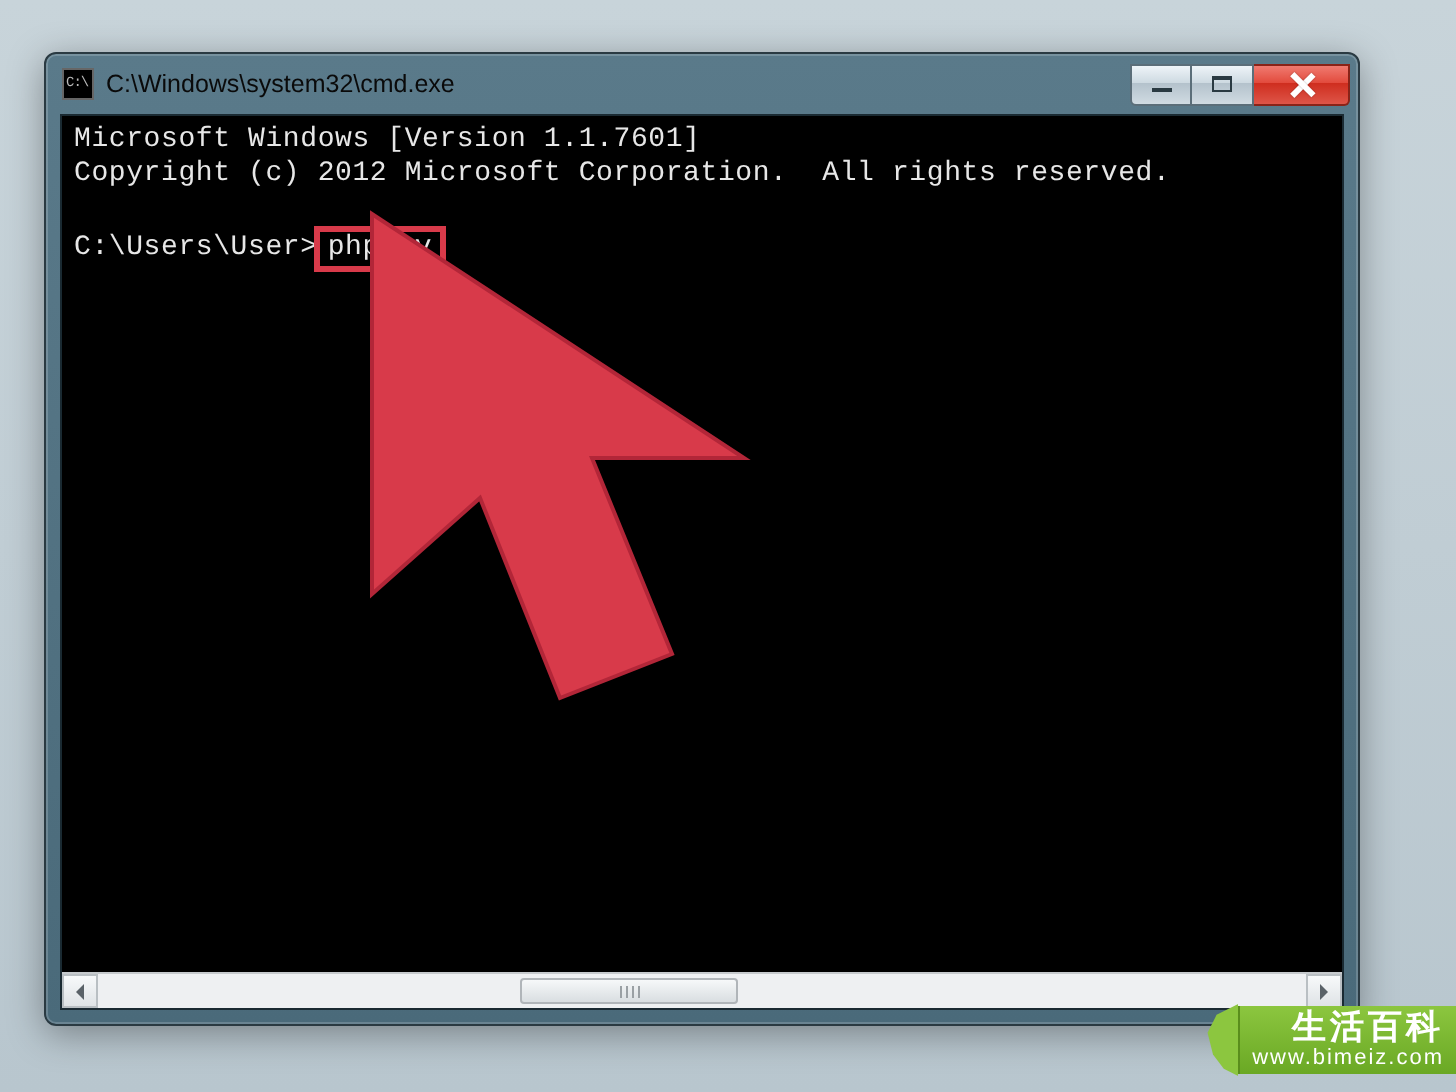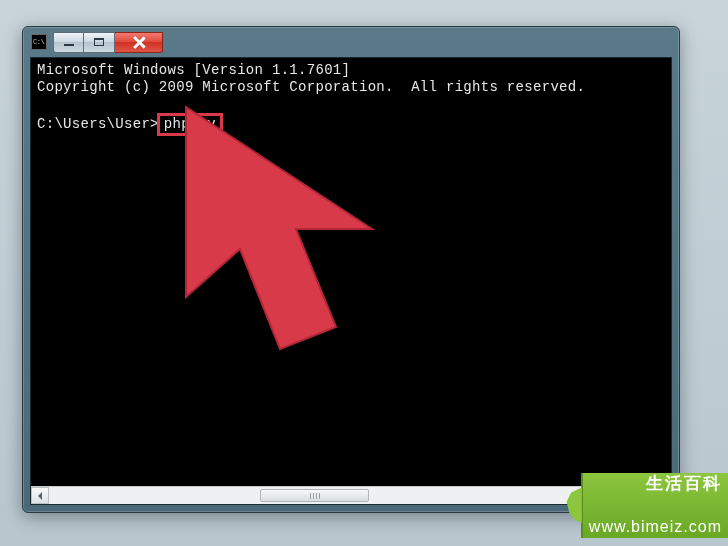--- a/index.html
+++ b/index.html
@@ -179,66 +179,66 @@
     align-items: center;
   }
   .wm-box {
     background: linear-gradient(to bottom,#8cc63f,#6aa824);
     color: #fff;
     padding: 2px 6px;
     display: flex;
     flex-direction: column;
     align-items: flex-end;
     border-left: 2px solid #5a8e1c;
-    gap: 26px;
   }
   .wm-top {
     font-family: "Microsoft YaHei","SimHei",sans-serif;
     font-size: 17px;
     font-weight: bold;
     letter-spacing: 2px;
     line-height: 1.05;
   }
   .wm-url {
     font-family: Arial, sans-serif;
-    font-size: 16px;
+    font-size: 11px;
     letter-spacing: 1px;
     line-height: 1.1;
   }
   .wm-leaf {
     width:18px;height:36px;
     background:#8cc63f;
     margin-right:-1px;
     clip-path: polygon(100% 0,100% 100%,60% 90%,30% 70%,15% 40%,40% 15%);
   }
 </style>
 </head>
 <body>
 
 <div class="window">
   <div class="titlebar">
     <div class="titlebar-icon">
       <span>C:\</span>
     </div>
+    <div class="titlebar-title">C:\Windows\system32\cmd.exe</div>
     <div class="win-controls">
       <div class="win-btn">
           <div class="min-glyph"></div>
         </div>
       <div class="win-btn">
           <div class="max-glyph"></div>
         </div>
       <div class="win-btn close">
           <div class="close-glyph"></div>
         </div>
     </div>
   </div>
 
   <div class="inner">
     <div class="terminal"><span>Microsoft Windows [Version 1.1.7601]</span>
-<span>Copyright (c) 2009 Microsoft Corporation.  All rights reserved.</span>
+<span>Copyright (c) 2012 Microsoft Corporation.  All rights reserved.</span>
 <span></span>
 <span class="prompt-line"><span>C:\Users\User&gt;</span><span class="cmd-box">php -v</span></span></div>
 
     <div class="hscroll">
       <div class="arrow">
         <svg viewBox="0 0 6 8">
             <path d="M5 0 L1 4 L5 8 Z" fill="#5a6268"></path>
           </svg>
       </div>
       <div class="track">

